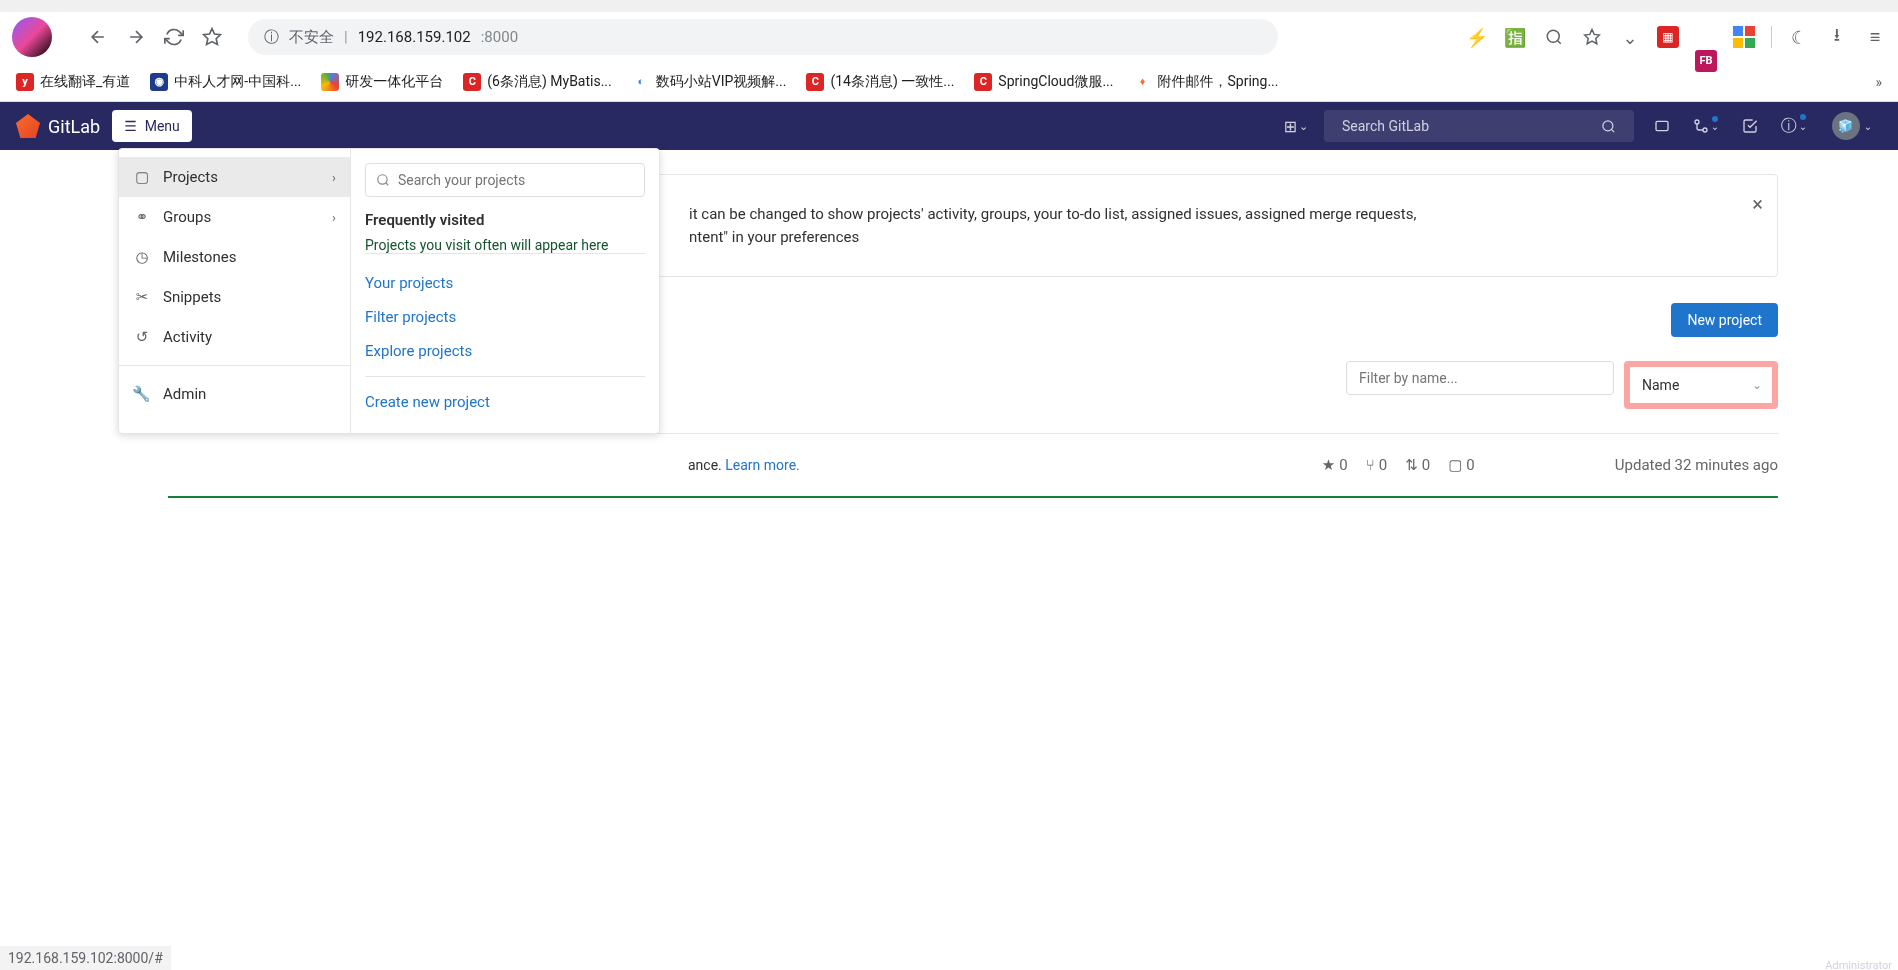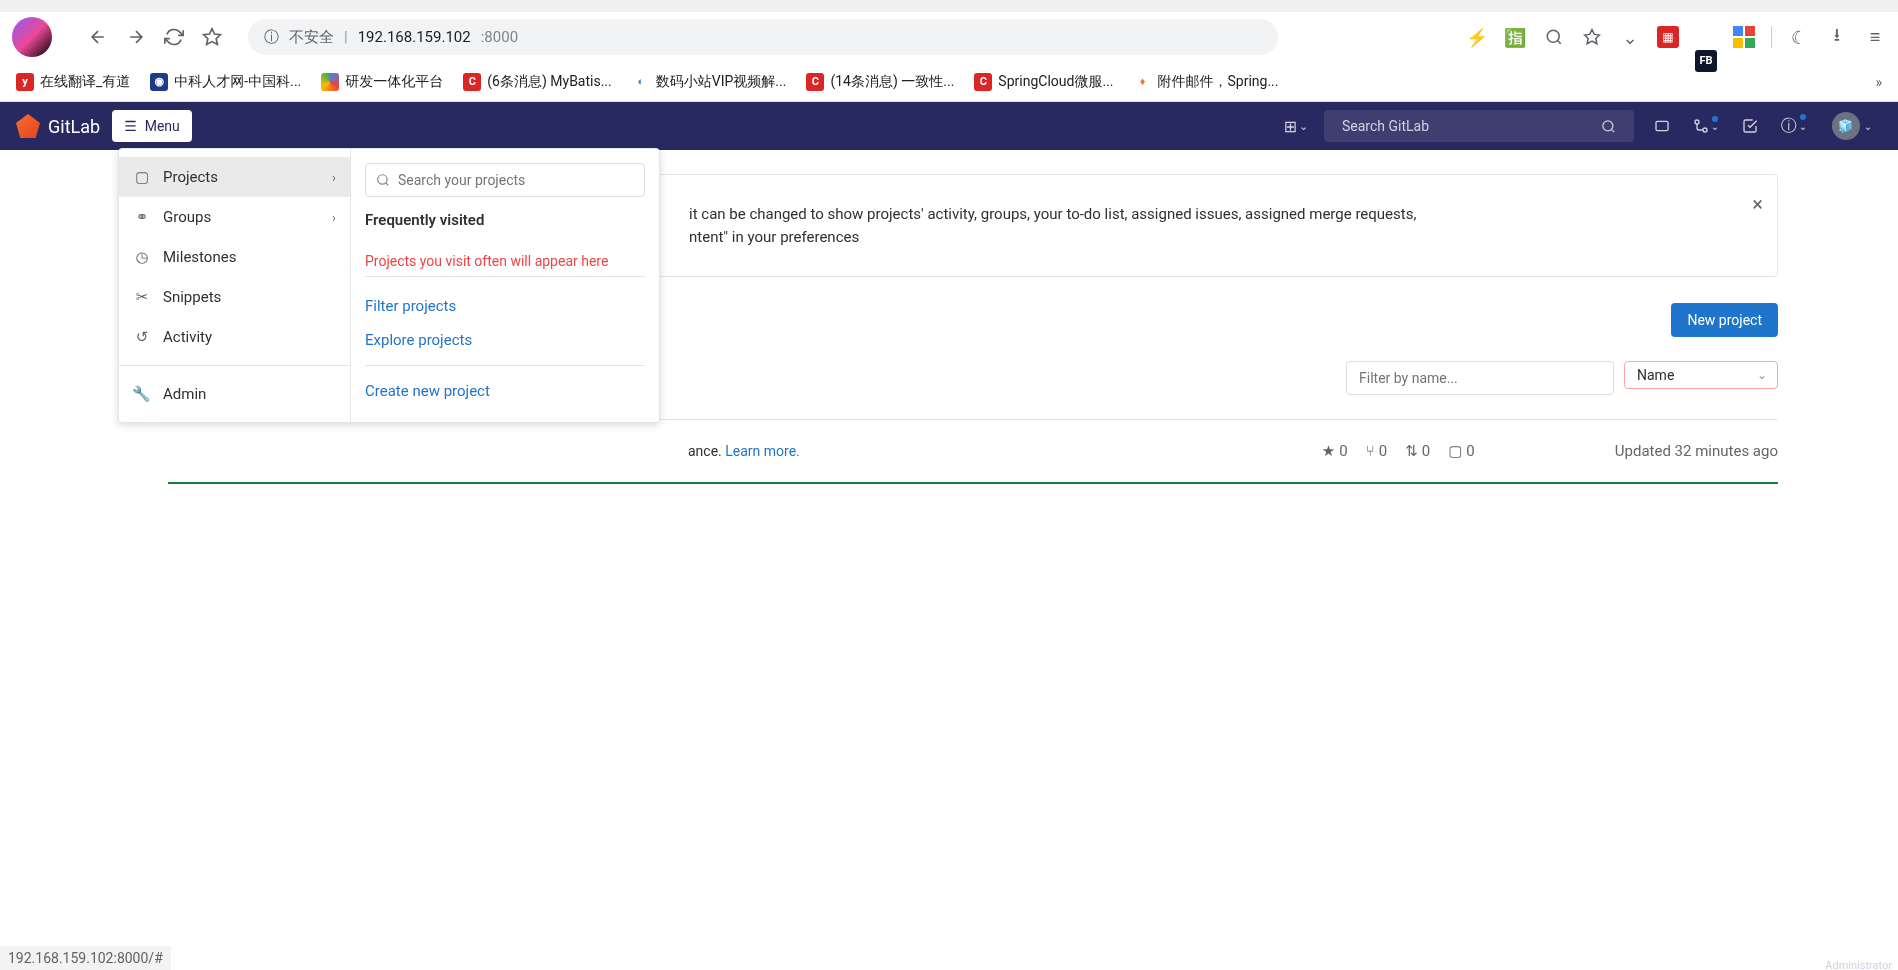--- a/index.html
+++ b/index.html
@@ -11,21 +11,21 @@
 .profile-img { width: 40px; height: 40px; border-radius: 50%; background: linear-gradient(135deg, #8b5cf6, #ec4899, #000); margin-right: 20px; }
 .nav-btn { width: 24px; height: 24px; display: flex; align-items: center; justify-content: center; color: #5f6368; cursor: pointer; }
 .address-bar { flex: 0 0 1030px; height: 36px; background: #f1f3f4; border-radius: 18px; display: flex; align-items: center; padding: 0 16px; gap: 10px; color: #5f6368; font-size: 15px; margin-left: 10px; }
 .address-bar .insecure { color: #5f6368; }
 .address-bar .sep { color: #999; }
 .address-bar .url-host { color: #202124; }
 .address-bar .url-port { color: #80868b; }
 .toolbar-right { margin-left: auto; display: flex; align-items: center; gap: 16px; color: #5f6368; }
 .toolbar-right .ticon { width: 22px; height: 22px; display: flex; align-items: center; justify-content: center; font-size: 18px; }
 .ext1 { width: 22px; height: 22px; background: #dc2626; border-radius: 3px; color: #fff; font-size: 12px; display:flex;align-items:center;justify-content:center; }
-.ext2 { width: 22px; height: 22px; background: #0f172a; border-radius: 3px; color: #fff; font-size: 11px; font-weight:bold; display:flex;align-items:center;justify-content:center;margin-top:47px; }
+.ext2 { width: 22px; height: 22px; background: #be185d; border-radius: 3px; color: #fff; font-size: 11px; font-weight:bold; display:flex;align-items:center;justify-content:center;margin-top:47px; }
 .ext3 { width: 22px; height: 22px; display:grid; grid-template-columns:1fr 1fr; grid-template-rows:1fr 1fr; gap:2px; }
 .ext3 div:nth-child(1){background:#4285f4;} .ext3 div:nth-child(2){background:#ea4335;} .ext3 div:nth-child(3){background:#fbbc04;} .ext3 div:nth-child(4){background:#34a853;}
 .vbar { width:1px; height:22px; background:#ccc; }
 
 
 .bookmarks-bar { height: 40px; display: flex; align-items: center; padding: 0 16px; gap: 20px; background: #fff; border-bottom: 1px solid #e0e0e0; font-size: 14px; color: #202124; }
 .bookmark { display: flex; align-items: center; gap: 6px; cursor: pointer; white-space: nowrap; }
 .bookmark .favicon { width: 18px; height: 18px; border-radius: 3px; display:flex;align-items:center;justify-content:center;font-size:11px;font-weight:bold; }
 .fc-red{background:#dc2626;color:#fff;} .fc-multi{background:conic-gradient(#4285f4,#ea4335,#fbbc04,#34a853);} .fc-csdn{background:#dc2626;color:#fff;} .fc-fire{color:#ff6b35;font-size:16px;}
 .bookmarks-bar .more { margin-left:auto; color:#5f6368; }
@@ -49,34 +49,34 @@
 .menu-left { width: 232px; border-right: 1px solid #e5e5e5; padding: 8px 0; }
 .menu-item { height: 40px; display: flex; align-items: center; padding: 0 14px; gap: 12px; font-size: 15px; color: #303030; cursor: pointer; }
 .menu-item.active { background: #eaeaea; }
 .menu-item .micon { width: 18px; color: #666; font-size: 15px; display:flex;align-items:center;justify-content:center; }
 .menu-item .chev { margin-left: auto; color: #666; font-size: 13px; }
 .menu-divider { height: 1px; background: #e5e5e5; margin: 8px 0; }
 .menu-right { flex: 1; padding: 14px; display: flex; flex-direction: column; }
 .proj-search { height: 34px; border: 1px solid #ddd; border-radius: 4px; display: flex; align-items: center; padding: 0 10px; gap: 8px; color: #868686; font-size: 14px; }
 .proj-search input { border:none; outline:none; flex:1; font-size:14px; }
 .freq-title { font-weight: 600; font-size: 15px; color: #303030; margin-top: 14px; }
-.freq-text { color: #ef4444; font-size: 14px; margin-top: 24px; }
+.freq-text { color: #14532d; font-size: 14px; margin-top: 8px; }
 .proj-links { margin-top: auto; border-top: 1px solid #e5e5e5; padding-top: 12px; }
 .proj-link { display: block; padding: 8px 0; color: #1f75cb; font-size: 15px; cursor: pointer; }
 .proj-links-sep { height: 1px; background: #e5e5e5; margin: 8px 0; }
 
 
 .main { padding: 0 120px 0 168px; }
 .notice-box { margin-top: 24px; border: 1px solid #e5e5e5; border-radius: 4px; padding: 28px 40px 28px 520px; position: relative; color: #303030; font-size: 15px; line-height: 1.5; }
 .notice-close { position: absolute; right: 14px; top: 14px; font-size: 20px; color: #666; cursor: pointer; }
 .projects-header { margin-top: 26px; display: flex; align-items: center; }
 .new-project-btn { margin-left: auto; background: #1f75cb; color: #fff; height: 34px; padding: 0 16px; border: none; border-radius: 4px; font-size: 14px; cursor: pointer; }
 .filters-row { margin-top: 24px; display: flex; gap: 10px; justify-content: flex-end; }
 .filter-input { width: 268px; height: 34px; border: 1px solid #ddd; border-radius: 4px; padding: 0 12px; font-size: 14px; outline:none; }
-.sort-select { width: 154px; height: 28px; border: 1px solid #fca5a5; border-radius: 4px; padding: 0 12px; font-size: 14px; display: flex; align-items: center; color: #303030; position:relative; }
+.sort-select { width: 154px; height: 48px; border: 6px solid #fca5a5; border-radius: 4px; padding: 0 12px; font-size: 14px; display: flex; align-items: center; color: #303030; position:relative; }
 .sort-select .chev { position:absolute; right:10px; color:#999; font-size:12px; }
 .border-line { height:1px; background:#e5e5e5; margin-top: 24px; }
 .project-row { display: flex; align-items: center; padding: 22px 0; border-bottom:2px solid #15803d; }
 .project-mid { color:#303030; font-size:14px; }
 .project-mid a { color:#1f75cb; }
 .project-stats { margin-left: auto; display:flex; gap:18px; color:#666; font-size:15px; align-items:center; }
 .project-stats .stat { display:flex; align-items:center; gap:4px; }
 .updated { margin-left: 140px; color:#666; font-size:15px; }
 
 .status-bar { position:absolute; bottom:0; left:0; padding: 4px 8px; background:#f3f3f3; color:#5f6368; font-size:14px;margin-top:32px; }
@@ -316,20 +316,21 @@
           <svg width="14" height="14" viewBox="0 0 24 24" fill="none" stroke="currentColor" stroke-width="2">
             <circle cx="11" cy="11" r="8"></circle>
             <path d="M21 21l-4.35-4.35"></path>
           </svg>
         </span>
       <input placeholder="Search your projects" style="">
     </div>
     <div class="freq-title">Frequently visited</div>
     <div class="freq-text">Projects you visit often will appear here</div>
     <div class="proj-links">
+      <a class="proj-link">Your projects</a>
       <a class="proj-link">Filter projects</a>
       <a class="proj-link">Explore projects</a>
       <div class="proj-links-sep"></div>
       <a class="proj-link">Create new project</a>
     </div>
   </div>
 </div>
 
 <div class="status-bar">192.168.159.102:8000/#</div>
 

